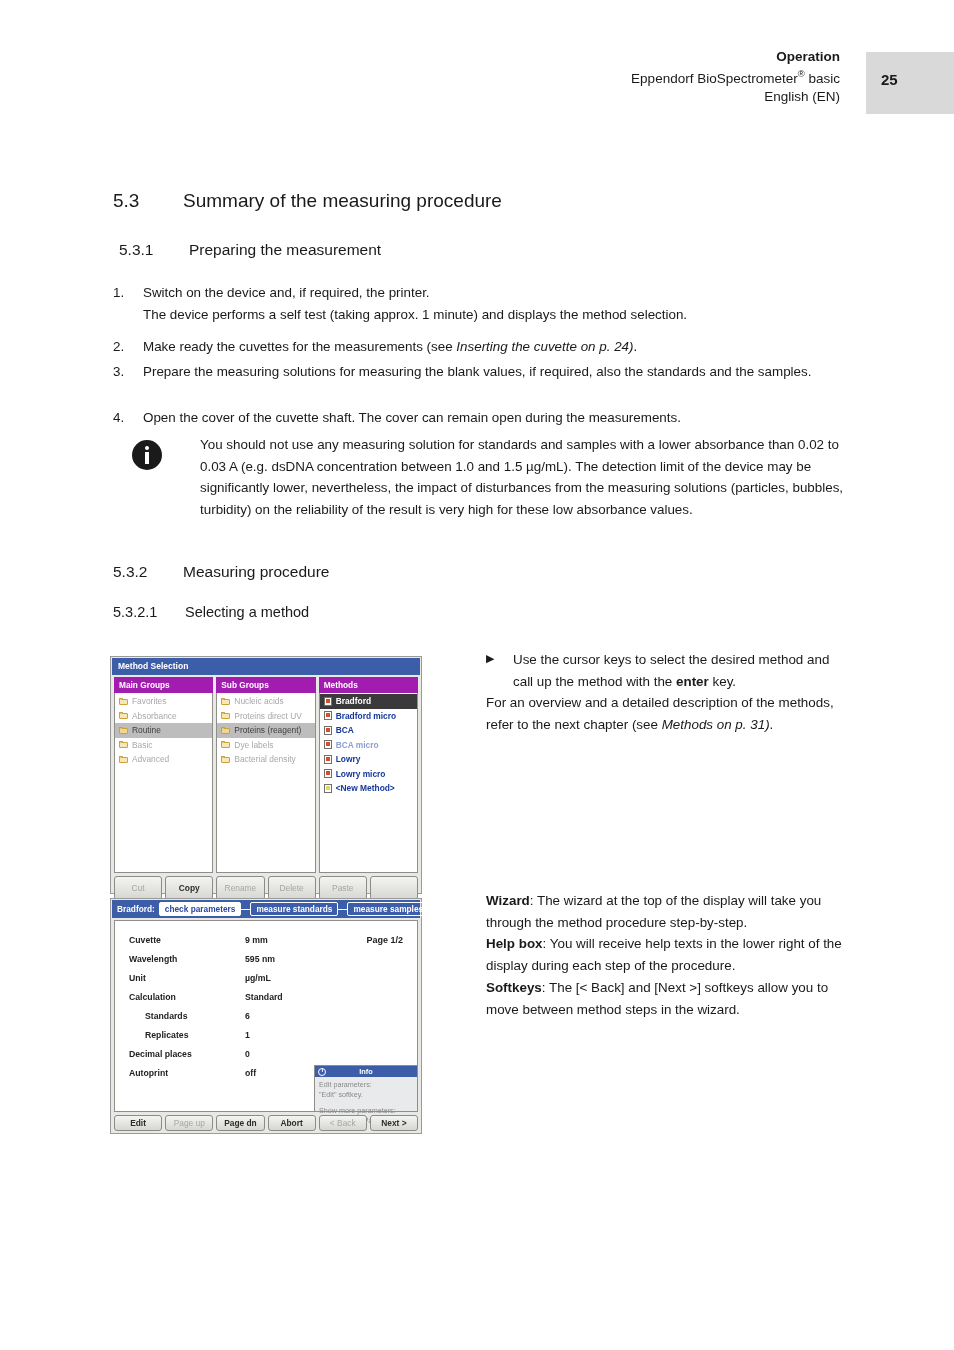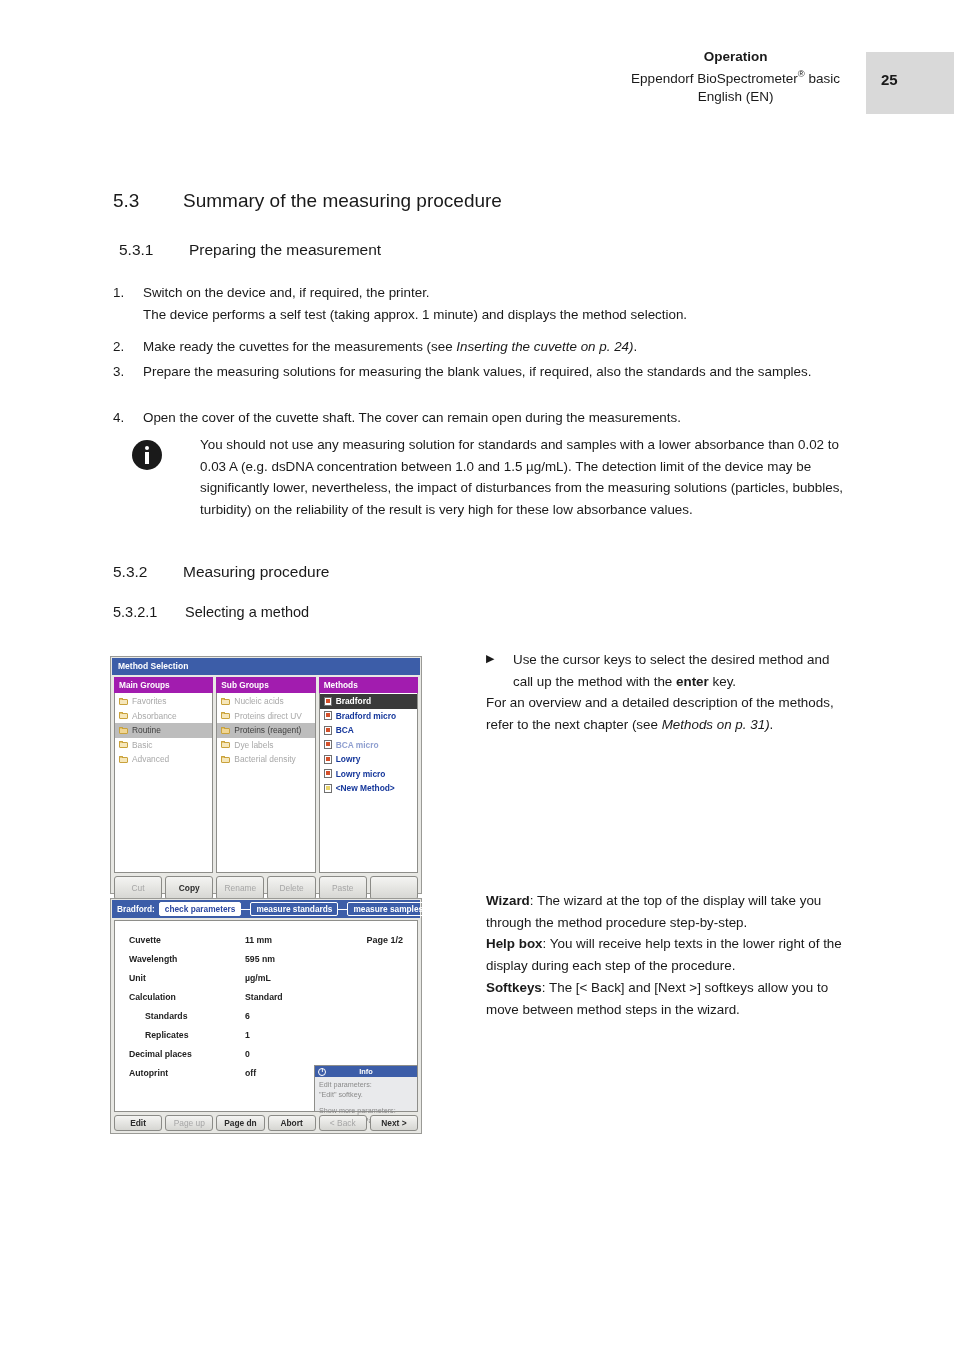--- a/index.html
+++ b/index.html
@@ -3,21 +3,21 @@
 <meta charset="utf-8">
 <style>
   html,body{margin:0;padding:0;}
   body{
     width:954px;height:1350px;background:#ffffff;
     font-family:"Liberation Sans", sans-serif;
     color:#1a1a1a;position:relative;overflow:hidden;
   }
   
   .page-header{position:absolute;top:0;left:0;width:954px;height:120px;}
-  .hdr-text{position:absolute;right:114px;top:48px;text-align:center;line-height:1.38;font-size:13.5px;color:#1a1a1a;}
+  .hdr-text{position:absolute;right:114px;top:48px;text-align:right;line-height:1.38;font-size:13.5px;color:#1a1a1a;}
   .hdr-title{font-weight:bold;}
   .hdr-sup{font-size:9.5px;vertical-align:super;}
   .page-badge{position:absolute;left:866px;top:52px;width:88px;height:62px;background:#d9d9d9;}
   .page-num{position:absolute;left:881px;top:71px;font-size:15px;font-weight:bold;color:#1a1a1a;}
   
   .h2{position:absolute;font-size:19px;color:#1a1a1a;white-space:nowrap;}
   .h3{position:absolute;font-size:15.5px;color:#1a1a1a;white-space:nowrap;}
   .h4{position:absolute;font-size:14.5px;color:#1a1a1a;white-space:nowrap;}
   .hnum{display:inline-block;width:70px;}
   .hnum-l{display:inline-block;width:72px;}
@@ -58,21 +58,21 @@
   .fi{display:inline-block;width:9px;height:7px;margin-right:4px;position:relative;flex:none;}
   .fi::before{content:"";position:absolute;left:0;top:1px;width:9px;height:6px;border:1px solid #c9a23c;
               border-radius:0 1px 1px 1px;background:#f6e7bb;box-sizing:border-box;}
   .fi::after{content:"";position:absolute;left:0;top:0px;width:4px;height:2px;background:#e3c46d;border:1px solid #c9a23c;
              border-bottom:none;border-radius:1px 1px 0 0;box-sizing:border-box;}
   .fi.open::before{background:#f0d593;}
   .mi{display:inline-block;width:8px;height:9px;margin-right:4px;position:relative;flex:none;
       background:#ffffff;border:1px solid #6f6f6f;box-sizing:border-box;}
   .mi::after{content:"";position:absolute;left:1px;top:1px;width:4px;height:4px;background:#d4502a;}
   .mi.newm::after{background:#e8d46a;}
-  .btnbar{position:absolute;left:3px;top:219px;width:304px;height:24px;display:flex;gap:3px;justify-content:flex-end;}
+  .btnbar{position:absolute;left:3px;top:219px;width:304px;height:24px;display:flex;gap:3px;}
   .sbtn{flex:1;border:1px solid #8b8b87;border-radius:3px;background:linear-gradient(#f4f4f2,#d6d6d2);
         font-size:8.4px;color:#2b2b2b;display:flex;align-items:center;justify-content:center;
         box-sizing:border-box;font-weight:bold;}
   .sbtn.dis{color:#a6a6a6;font-weight:normal;}
   
   .shot2{left:110px;top:898px;width:312px;height:236px;background:#e8e8e4;}
   .wz{position:absolute;left:1px;top:1px;width:308px;height:18px;background:#3c5da8;display:flex;
       align-items:center;padding-left:5px;box-sizing:border-box;gap:0;}
   .wz-lbl{color:#ffffff;font-size:8.3px;font-weight:bold;white-space:nowrap;margin-right:4px;}
   .wz-step{border:1px solid #ffffff;border-radius:2px;font-size:8.3px;padding:1px 5px;white-space:nowrap;
@@ -284,21 +284,21 @@
     <span class="wz-dash"></span>
     <span class="wz-step">measure samples</span>
     <span class="wz-dash"></span>
     <span class="wz-more">..</span>
   </div>
 
   <div class="panel">
     <div class="ppage">Page 1/2</div>
 
     <div class="prow plabel" style="top:14px;">Cuvette</div>
-    <div class="prow pvalue" style="top:14px;">11 mm</div>
+    <div class="prow pvalue" style="top:14px;">9 mm</div>
 
     <div class="prow plabel" style="top:33px;">Wavelength</div>
     <div class="prow pvalue" style="top:33px;">595 nm</div>
 
     <div class="prow plabel" style="top:52px;">Unit</div>
     <div class="prow pvalue" style="top:52px;">µg/mL</div>
 
     <div class="prow plabel" style="top:71px;">Calculation</div>
     <div class="prow pvalue" style="top:71px;">Standard</div>
 

